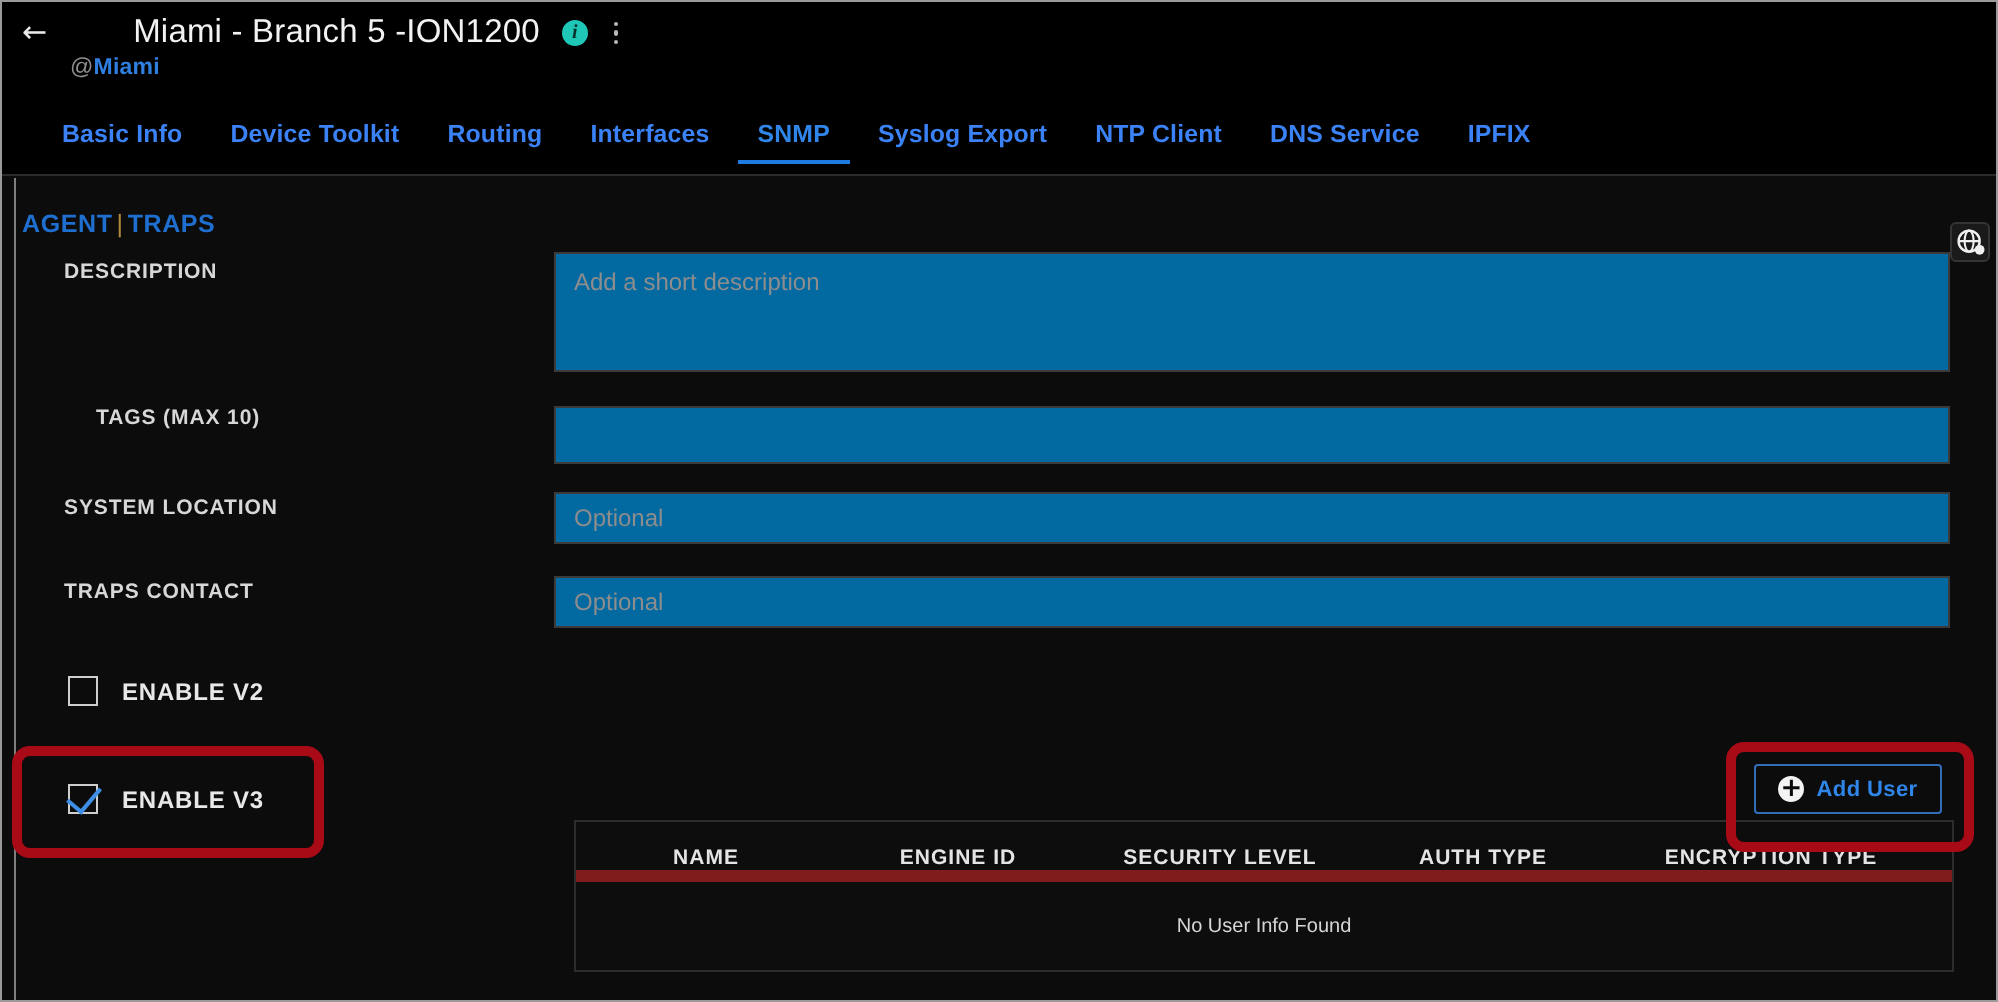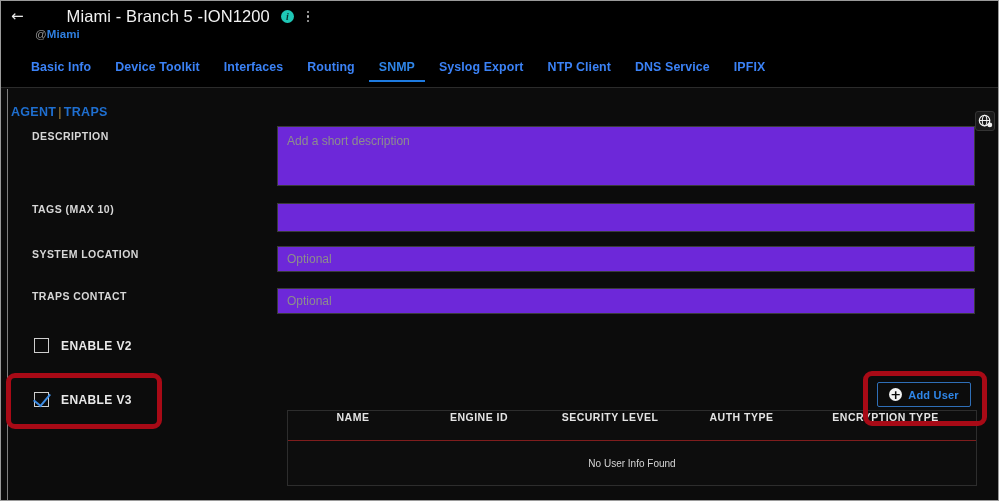--- a/index.html
+++ b/index.html
@@ -93,21 +93,21 @@
   
   .form { position: absolute; left: 0; top: 122px; width: 997px; }
   .row { position: relative; display: block; }
   .flabel {
     position: absolute; left: 31px;
     color: #d7d7d7; font-size: 10.5px; font-weight: 700;
     letter-spacing: .45px;
   }
   .field {
     position: absolute;
-    background: #6d28d9;
+    background: #0369a1;
     border: 1px solid #3b3b3b;
     color: #d0d0d0;
     font-family: "Liberation Sans", sans-serif;
     font-size: 12px;
     padding: 7px 9px;
     outline: none;
     resize: none;
   }
   .field::placeholder { color: #8d8d8d; }
 
@@ -147,22 +147,22 @@
   .add-user-btn span.lbl { color: #2f86e8; font-size: 11px; font-weight: 700; letter-spacing: .2px; }
 
   
   .table {
     position: absolute; left: 286px; top: 409px;
     width: 690px;
     border: 1px solid #2d2d2d;
     background: #0d0d0d;
   }
   .thead {
-    display: flex; height: 30px; align-items: flex-start;
-    border-bottom: 1px solid #7f1d1d;
+    display: flex; height: 30px; align-items: flex-end;
+    border-bottom: 6px solid #7f1d1d;
   }
   .th {
     color: #e4e4e4; font-size: 10.5px; font-weight: 700;
     letter-spacing: .5px; text-align: center;
   }
   .th.c0 { width: 130px; }
   .th.c1 { width: 122px; }
   .th.c2 { width: 140px; }
   .th.c3 { width: 123px; }
   .th.c4 { width: 165px; }
@@ -208,22 +208,22 @@
         </span>
     </div>
     <div class="sub-handle">
       <span class="at">@</span><span>Miami</span>
     </div>
   </div>
 
   <div class="tabbar">
     <div class="tab">Basic Info</div>
     <div class="tab">Device Toolkit</div>
+    <div class="tab">Routing</div>
     <div class="tab">Interfaces</div>
-    <div class="tab">Routing</div>
     <div class="tab active">SNMP</div>
     <div class="tab">Syslog Export</div>
     <div class="tab">NTP Client</div>
     <div class="tab">DNS Service</div>
     <div class="tab">IPFIX</div>
   </div>
 
   <div class="left-rail"></div>
 
   <div class="subnav">
@@ -231,21 +231,21 @@
   </div>
 
   <div class="form">
 
     <div class="row">
       <span class="flabel" style="top:7px;">DESCRIPTION</span>
       <textarea class="field" style="left: 276px; top: 3px; width: 698px; height: 60px;" placeholder="Add a short description"></textarea>
     </div>
 
     <div class="row">
-      <span class="flabel" style="top:80px;">TAGS (MAX 10)</span>
+      <span class="flabel" style="top:80px;margin-left:16px;">TAGS (MAX 10)</span>
       <input class="field" style="left: 276px; top: 80px; width: 698px; height: 29px;" placeholder="">
     </div>
 
     <div class="row">
       <span class="flabel" style="top:125px;">SYSTEM LOCATION</span>
       <input class="field" style="left: 276px; top: 123px; width: 698px; height: 26px;" placeholder="Optional">
     </div>
 
     <div class="row">
       <span class="flabel" style="top:167px;">TRAPS CONTACT</span>

